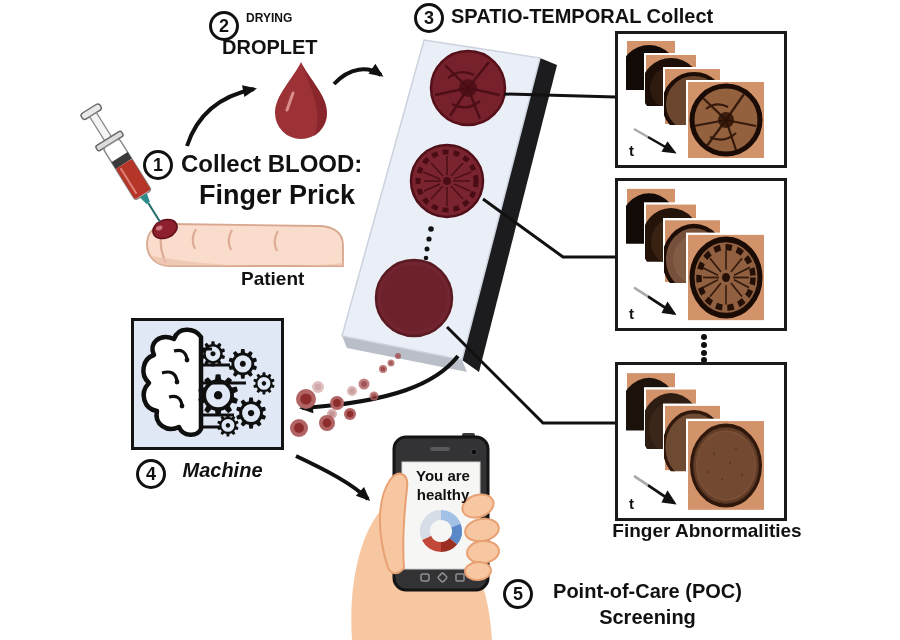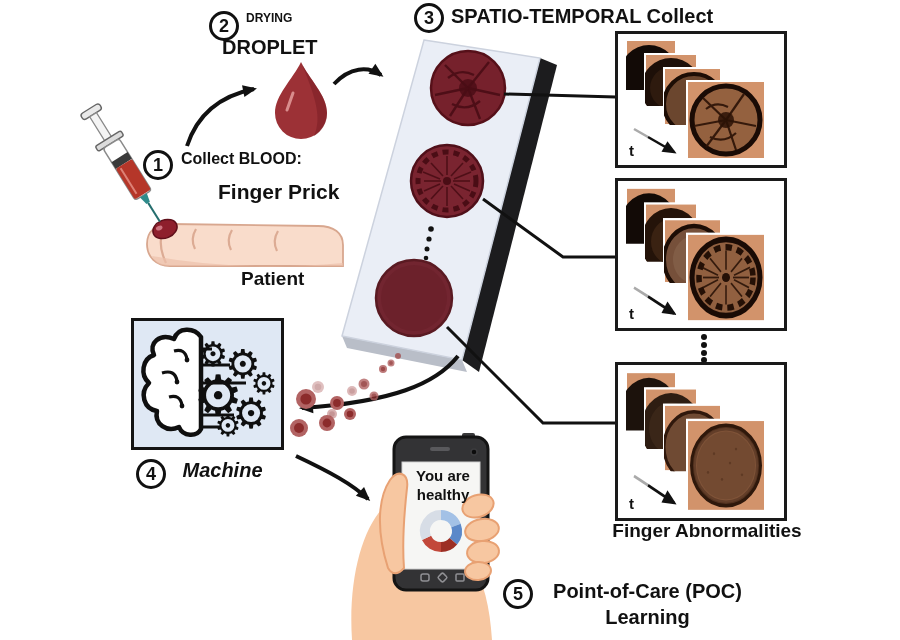--- a/index.html
+++ b/index.html
@@ -411,38 +411,38 @@
   <span class="txt" style="left:222px;top:36px;font-size:20px;">DROPLET</span>
 
   <div class="num-badge" style="left:414px;top:3px;">
       <span>3</span>
     </div>
   <span class="txt" style="left:451px;top:5px;font-size:20px;">SPATIO-TEMPORAL Collect</span>
 
   <div class="num-badge" style="left:143px;top:150px;">
       <span>1</span>
     </div>
-  <span class="txt" style="left:181px;top:150px;font-size:16px;">Collect BLOOD:</span>
-  <span class="txt" style="left:199px;top:180px;font-size:21px;margin-left:19px;">Finger Prick</span>
+  <span class="txt" style="left:181px;top:150px;font-size:24px;">Collect BLOOD:</span>
+  <span class="txt" style="left:199px;top:180px;font-size:27px;">Finger Prick</span>
 
   <span class="txt" style="left:241px;top:268px;font-size:19px;">Patient</span>
 
   <div class="num-badge" style="left:136px;top:459px;">
       <span>4</span>
     </div>
   <div class="txt center" style="left:170px;top:457px;width:105px;font-size:20px;line-height:26px;font-style:italic;">
     <div>Machine</div>
   </div>
 
   <div class="num-badge" style="left:503px;top:579px;">
       <span>5</span>
     </div>
   <div class="txt center" style="left:540px;top:578px;width:215px;font-size:20px;line-height:26px;text-align:center;">
     <div>Point-of-Care (POC)</div>
-    <div>Learning</div>
+    <div>Screening</div>
   </div>
 
   <div class="txt center" style="left:612px;top:520px;width:190px;font-size:19px;">Finger Abnormalities</div>
 
   <div class="txt center" style="left:404px;top:466px;width:78px;font-size:15px;line-height:19px;z-index:4;">
     <div>You are</div>
     <div>healthy</div>
   </div>
 
 </div>

